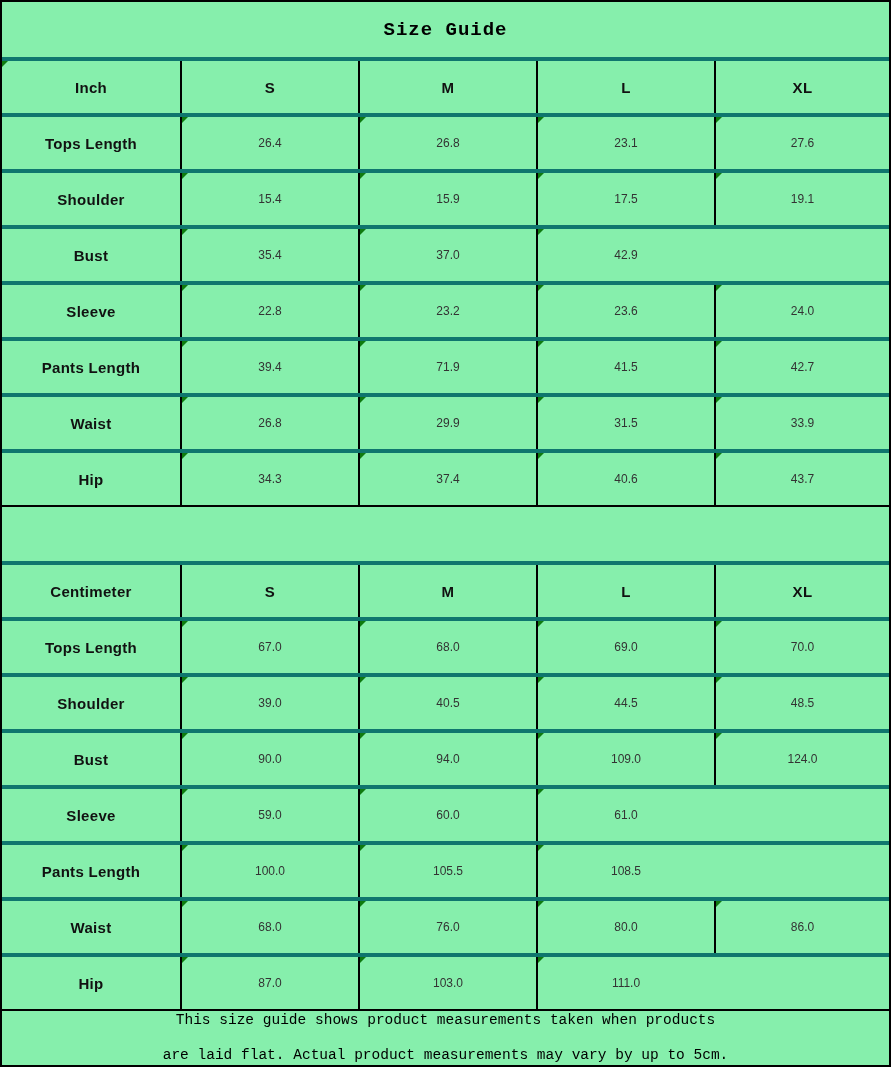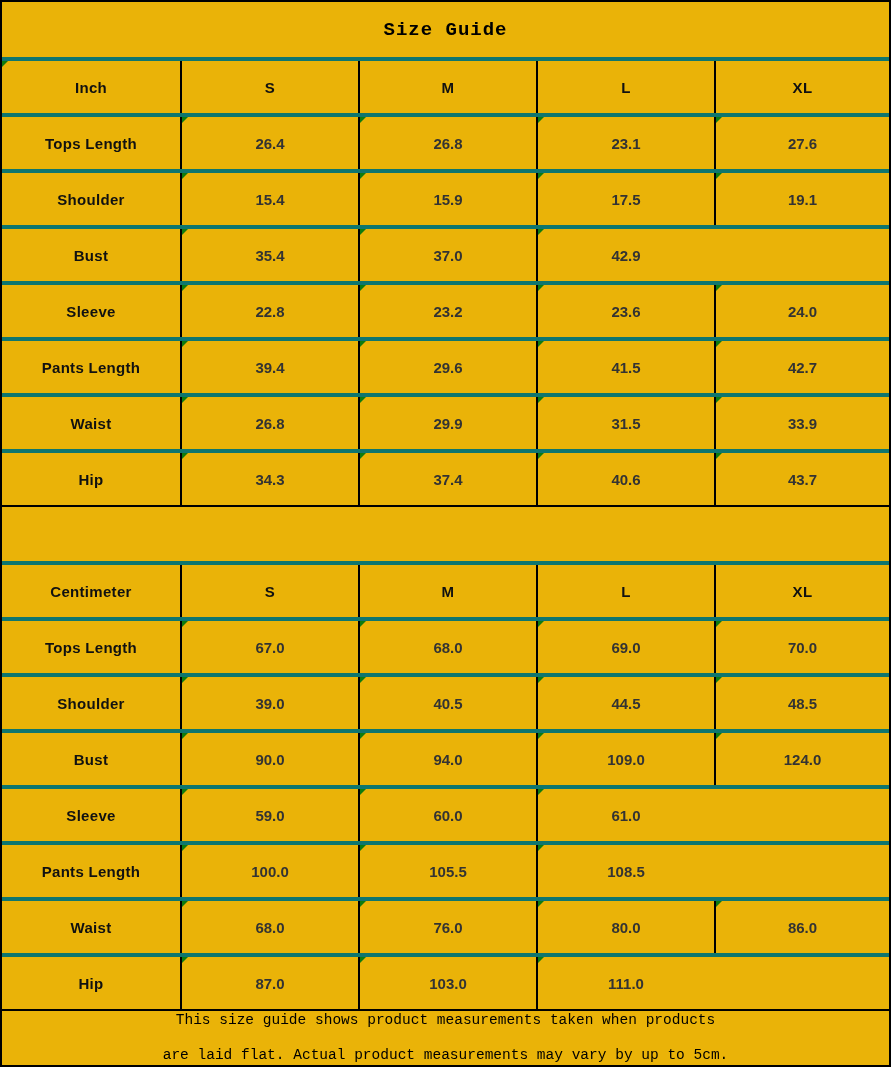--- a/index.html
+++ b/index.html
@@ -6,21 +6,21 @@
     margin: 0;
     padding: 0;
     background: #ffffff;
   }
   #frame {
     position: relative;
     width: 891px;
     height: 1067px;
     box-sizing: border-box;
     border: 2px solid #000000;
-    background: #eab308;
+    background: #86efac;
     display: flex;
     flex-direction: column;
     font-family: "Liberation Sans", sans-serif;
   }
   .title-row {
     height: 55px;
     flex: 0 0 55px;
     display: flex;
     align-items: center;
     justify-content: center;
@@ -55,22 +55,22 @@
   .cell + .cell {
     border-left: 2px solid #000000;
   }
   .cell.head, .cell.label {
     font-weight: 700;
     font-size: 15px;
     color: #111111;
     letter-spacing: 0.3px;
   }
   .cell.value {
-    font-weight: 700;
-    font-size: 15px;
+    font-weight: 400;
+    font-size: 12px;
     color: #333333;
   }
   .corner-marker {
     position: absolute;
     top: 0;
     left: 0;
     width: 0;
     height: 0;
     border-top: 6px solid #0f7b0f;
     border-right: 6px solid transparent;
@@ -199,21 +199,21 @@
       <div class="grid-row">
         <div class="cell label">
           <span>Pants Length</span>
         </div>
         <div class="cell value">
           <span class="corner-marker"></span>
           <span>39.4</span>
         </div>
         <div class="cell value">
           <span class="corner-marker"></span>
-          <span>29.6</span>
+          <span>71.9</span>
         </div>
         <div class="cell value">
           <span class="corner-marker"></span>
           <span>41.5</span>
         </div>
         <div class="cell value">
           <span class="corner-marker"></span>
           <span>42.7</span>
         </div>
       </div>

